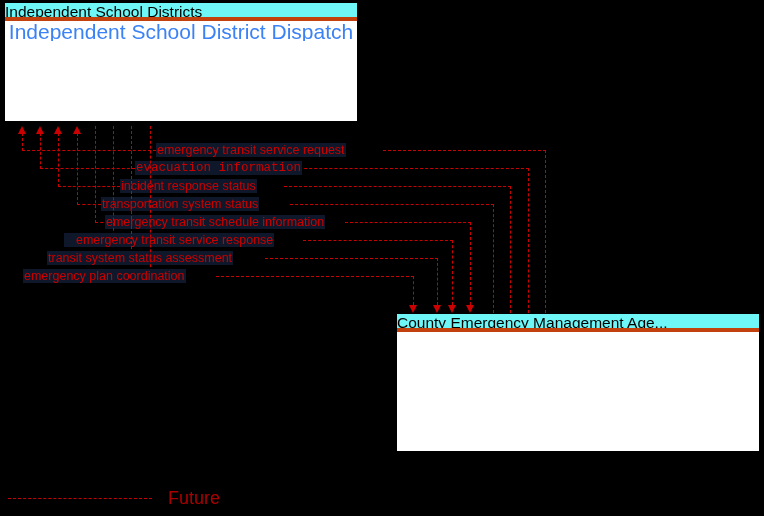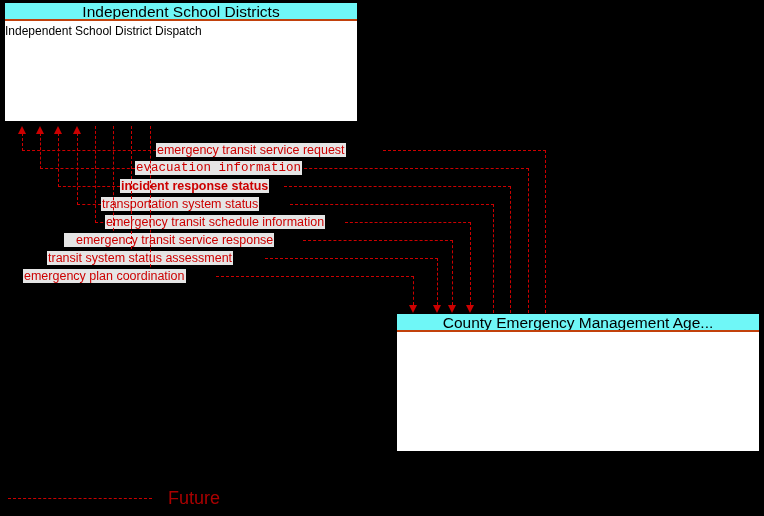--- a/index.html
+++ b/index.html
@@ -6,27 +6,27 @@
   body{
     width:764px;height:516px;position:relative;overflow:hidden;
     font-family:"Liberation Sans", sans-serif;
     background:#000;
   }
   .canvas{position:absolute;left:0;top:0;width:764px;height:516px;}
 
   
   .ent{position:absolute;background:#ffffff;border:1px solid #000;box-sizing:border-box;}
   .ent .hdr{
-    background:#6ff7f7;color:#000;text-align:center;
+    background:#6ff7f7;color:#000;
     font-size:15.5px;line-height:17px;height:18px;
     white-space:nowrap;overflow:hidden;
-    border-bottom:2px solid #c2410c;box-sizing:border-box;
+    border-bottom:4px solid #c2410c;box-sizing:border-box;
   }
   .ent .nm{
-    color:#000000;text-align:left;font-size:12px;line-height:19px;
+    color:#3b82f6;text-align:center;font-size:21px;line-height:19px;
     white-space:nowrap;overflow:hidden;padding-top:1px;
   }
 
   #ent-isd{left:4px;top:2px;width:354px;height:120px;}
   #ent-ceoc{left:396px;top:313px;width:364px;height:139px;}
 
   
   .h, .v{position:absolute;}
   .h{border-top:1.4px dashed #cc0000;height:0;}
   .v{border-left:1.4px dashed #cc0000;width:0;}
@@ -38,21 +38,21 @@
     border-bottom:8px solid #cc0000;
   }
   .arr-dn{
     position:absolute;width:0;height:0;
     border-left:4.5px solid transparent;border-right:4.5px solid transparent;
     border-top:8px solid #cc0000;
   }
 
   
   .flab{
-    position:absolute;background:#e5e5e5;color:#cc0000;
+    position:absolute;background:#0f172a;color:#cc0000;
     font-size:12.5px;line-height:14px;white-space:nowrap;
     padding:0 1px;height:14px;
   }
 
   
   .legend{position:absolute;left:0;top:488px;width:764px;height:24px;}
   .leg-line{position:absolute;left:8px;top:10px;width:144px;height:0;border-top:1.6px dashed #cc0000;}
   .leg-txt{position:absolute;left:168px;top:1px;color:#aa0000;font-size:18px;line-height:18px;}
 </style>
 </head>
@@ -81,21 +81,21 @@
   <div class="h" style="left:40px;top:168px;width:95px;"></div>
   <div class="h" style="left:289px;top:168px;width:240px;"></div>
   <div class="v" style="left:528px;top:168px;height:145px;"></div>
   <div class="flab" style="left:135px;top:161px;font-family:Liberation Mono, monospace;">evacuation information</div>
 
   <div class="arr-up" style="left:54px;top:126px;"></div>
   <div class="v" style="left:58px;top:133px;height:54px;"></div>
   <div class="h" style="left:58px;top:186px;width:62px;"></div>
   <div class="h" style="left:284px;top:186px;width:227px;"></div>
   <div class="v" style="left:510px;top:186px;height:127px;"></div>
-  <div class="flab" style="left:120px;top:179px;font-weight:bold;">incident response status</div>
+  <div class="flab" style="left:120px;top:179px;">incident response status</div>
 
   <div class="arr-up" style="left:73px;top:126px;"></div>
   <div class="v" style="left:77px;top:133px;height:72px;"></div>
   <div class="h" style="left:77px;top:204px;width:24px;"></div>
   <div class="h" style="left:290px;top:204px;width:204px;"></div>
   <div class="v" style="left:493px;top:204px;height:109px;"></div>
   <div class="flab" style="left:101px;top:197px;text-align:right;">transportation system status</div>
 
   <div class="v" style="left:95px;top:126px;height:97px;"></div>
   <div class="h" style="left:95px;top:222px;width:24px;"></div>

